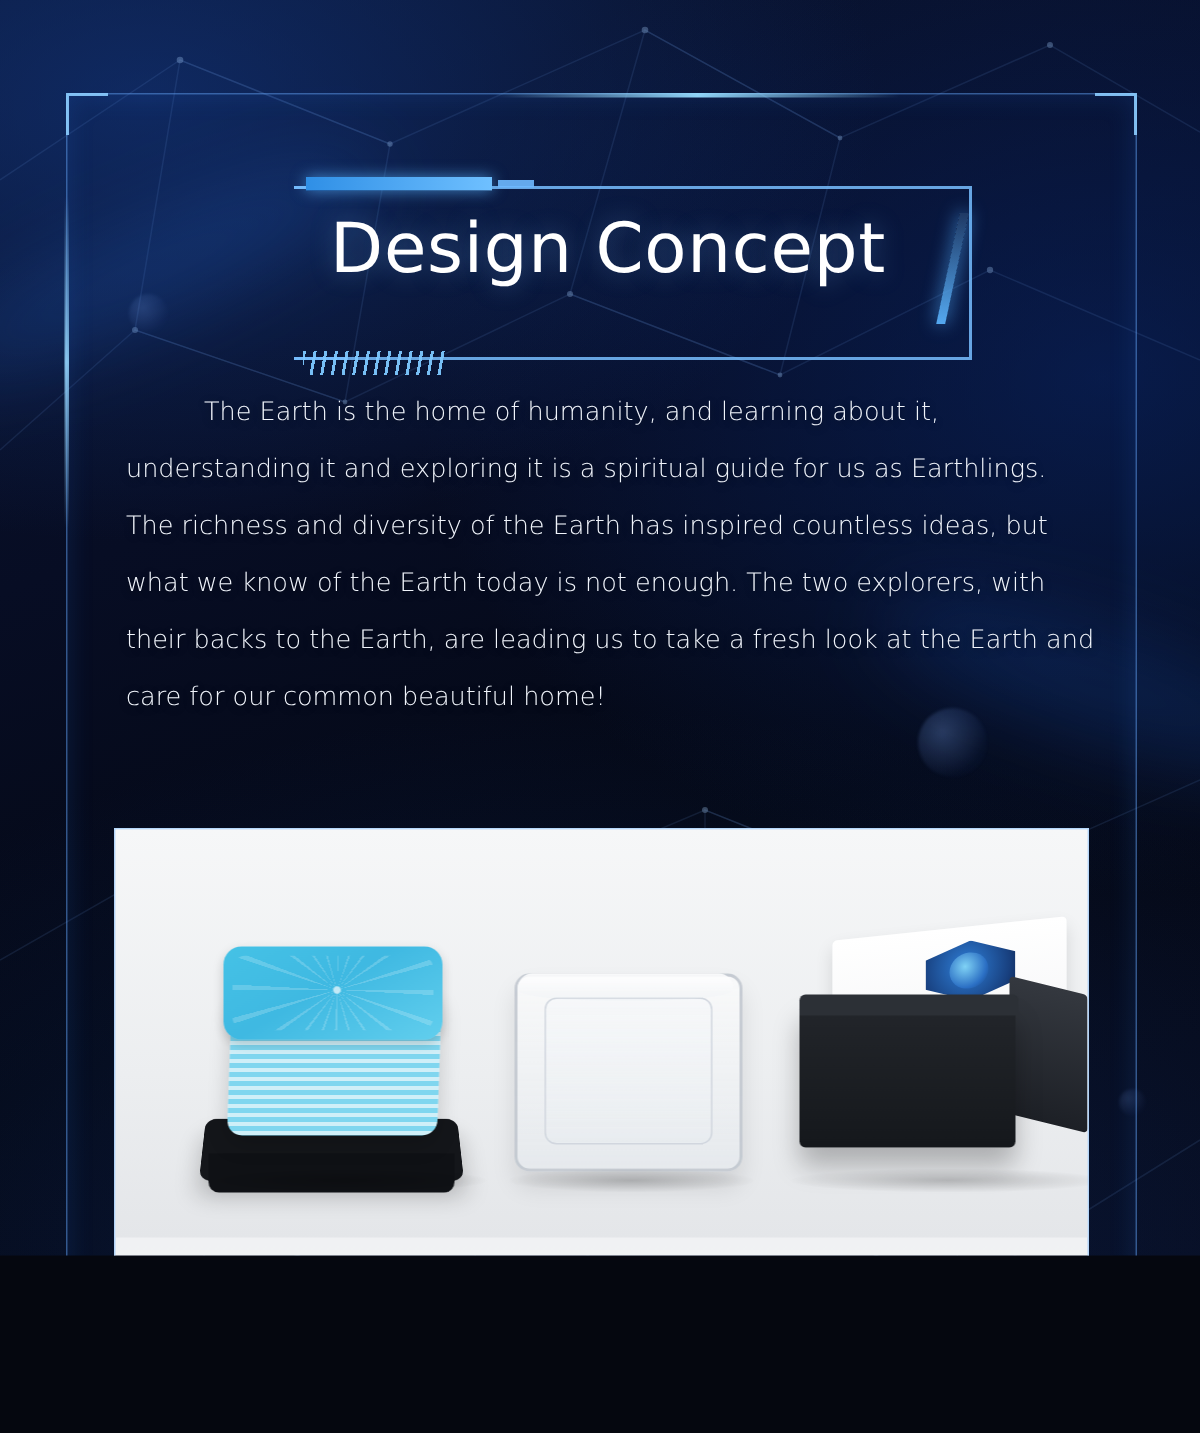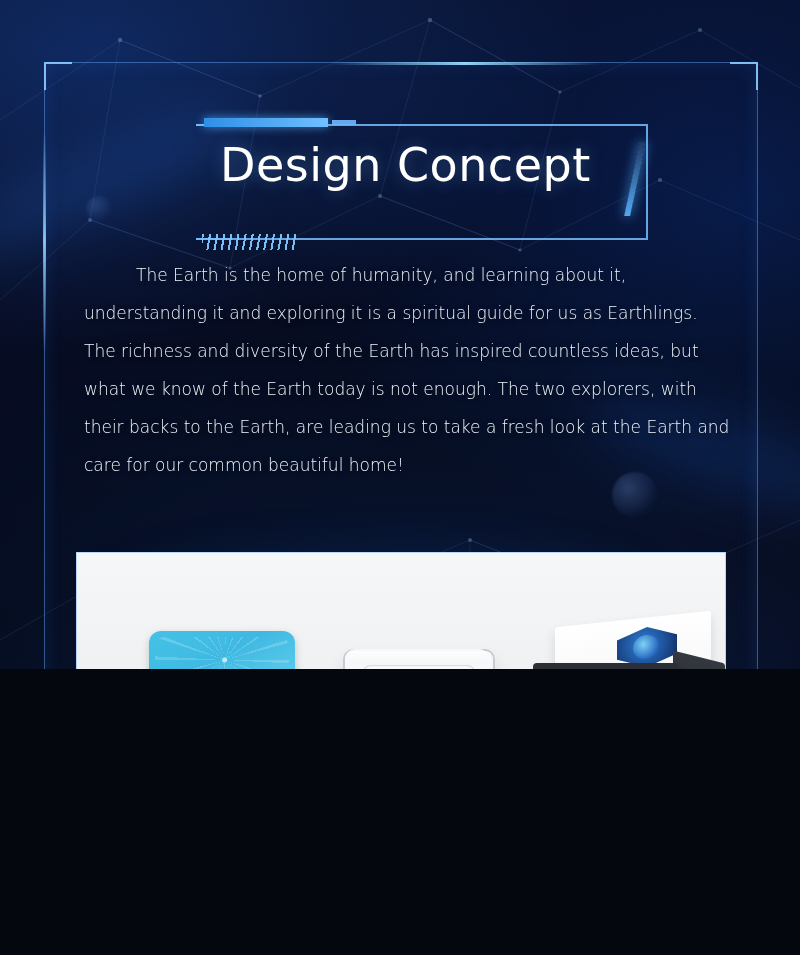--- a/index.html
+++ b/index.html
@@ -10,21 +10,21 @@
     width: 800px;
     height: 955px;
     overflow: hidden;
     font-family: "Liberation Sans", sans-serif;
     background: #05070f;
   }
 
   .page {
     position: relative;
     width: 800px;
-    height: 669px;
+    height: 837px;
     overflow: hidden;
     background:
       radial-gradient(ellipse 700px 420px at 12% 8%, rgba(20,60,140,0.55) 0%, rgba(8,16,40,0) 70%),
       radial-gradient(ellipse 640px 480px at 92% 30%, rgba(10,40,110,0.55) 0%, rgba(5,10,30,0) 72%),
       radial-gradient(ellipse 900px 520px at 50% 100%, rgba(14,44,104,0.45) 0%, rgba(4,8,22,0) 70%),
       linear-gradient(160deg, #0a1430 0%, #070d24 35%, #040814 65%, #070b1c 100%);
   }
 
   
   .bg-net {

